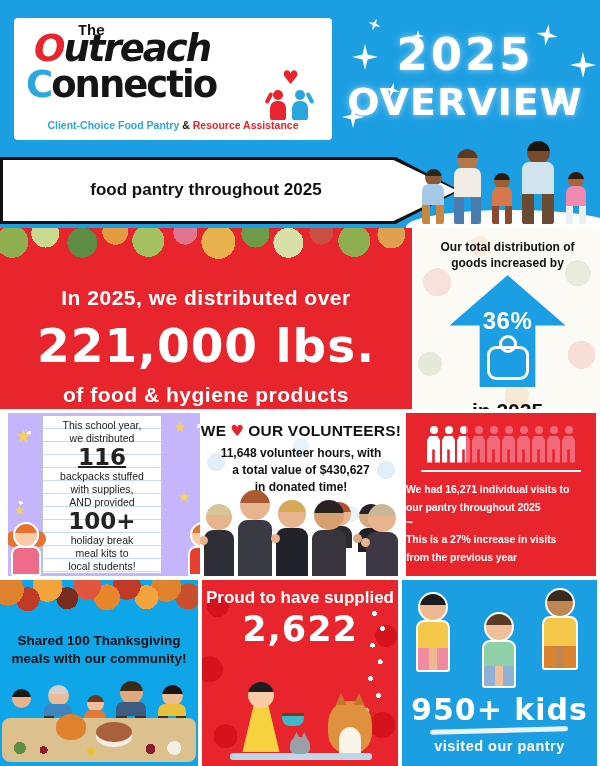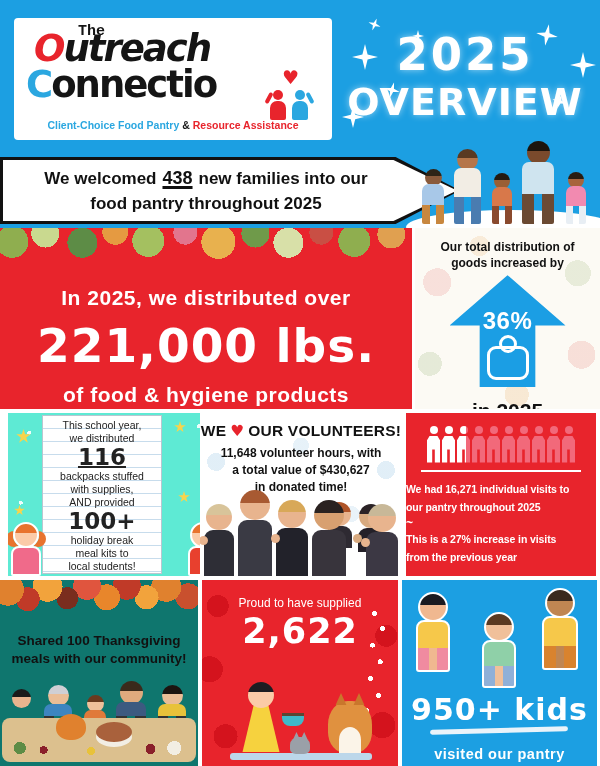--- a/index.html
+++ b/index.html
@@ -90,21 +90,21 @@
       clip-path:polygon(50% 0,100% 45%,74% 45%,74% 100%,26% 100%,26% 45%,0 45%);}
   .pct{position:absolute;left:0;top:32px;width:100%;text-align:center;color:#fff;font-weight:800;font-size:24px;letter-spacing:.5px;}
   .weight{position:absolute;left:50%;bottom:7px;transform:translateX(-50%);width:42px;height:34px;
       border:3px solid #fff;border-radius:9px;box-sizing:border-box;}
   .weight::before{content:"";position:absolute;left:50%;top:-14px;transform:translateX(-50%);
       width:12px;height:12px;border:3px solid #fff;border-radius:50%;}
   .weight-lbs{position:absolute;left:0;bottom:4px;width:100%;text-align:center;color:#fff;font-weight:800;font-size:12px;padding-left:48px;}
   .inc-cap{position:relative;margin-top:12px;font-size:21px;font-weight:800;color:#111;}
 
   
-  .school{position:absolute;left:8px;top:413px;width:212px;height:163px;background:#5eead4;overflow:hidden;}
+  .school{position:absolute;left:8px;top:413px;width:212px;height:163px;background:#c4b5fd;overflow:hidden;}
   .dots{position:absolute;inset:0;
     background-image:
       radial-gradient(circle at 10% 12%,rgba(255,255,255,.9) 0 2px,transparent 2px),
       radial-gradient(circle at 90% 8%,rgba(255,255,255,.9) 0 2px,transparent 2px),
       radial-gradient(circle at 6% 55%,rgba(255,255,255,.9) 0 2px,transparent 2px),
       radial-gradient(circle at 94% 50%,rgba(255,255,255,.9) 0 2px,transparent 2px),
       radial-gradient(circle at 88% 88%,rgba(255,255,255,.9) 0 2px,transparent 2px);}
   .star{position:absolute;background:#F8D44C;
       clip-path:polygon(50% 0%,61% 35%,98% 35%,68% 57%,79% 91%,50% 70%,21% 91%,32% 57%,2% 35%,39% 35%);}
   .notepad{position:absolute;left:34px;top:2px;width:120px;height:159px;background:#fff;border:1px solid #b9c6d0;
@@ -145,21 +145,21 @@
   .pi-row{display:flex;justify-content:center;gap:2px;margin-top:13px;}
   .pi{position:relative;width:13px;height:37px;}
   .pi::before{content:"";position:absolute;left:2.5px;top:0;width:8px;height:8px;border-radius:50%;background:var(--c);}
   .pi::after{content:"";position:absolute;left:0;top:9.5px;width:13px;height:27px;background:var(--c);
       clip-path:polygon(0% 18%,22% 0%,78% 0%,100% 18%,100% 100%,80% 100%,80% 100%,60% 100%,60% 52%,40% 52%,40% 100%,0% 100%);}
   .pi-line{width:84%;height:2px;background:#fff;margin:7px auto 8px;}
   .vis-text{font-size:10.5px;font-weight:800;line-height:18px;letter-spacing:-.1px;}
   .vis-tilde{font-size:12px;line-height:14px;}
 
   
-  .thanks{position:absolute;left:0;top:580px;width:198px;height:186px;background:#0f766e;overflow:hidden;text-align:center;}
+  .thanks{position:absolute;left:0;top:580px;width:198px;height:186px;background:#0ea5e9;overflow:hidden;text-align:center;}
   .th-garland{position:absolute;left:0;top:0;width:100%;height:48px;
     background-image:
       radial-gradient(circle at 4% 20%,#e0812e 0 16px,transparent 16px),
       radial-gradient(circle at 14% 40%,#c03a28 0 12px,transparent 12px),
       radial-gradient(circle at 24% 14%,#f2a33c 0 15px,transparent 15px),
       radial-gradient(circle at 34% 38%,#7a2d1e 0 11px,transparent 11px),
       radial-gradient(circle at 44% 12%,#e0553e 0 14px,transparent 14px),
       radial-gradient(circle at 54% 36%,#e8862b 0 13px,transparent 13px),
       radial-gradient(circle at 64% 12%,#c03a28 0 14px,transparent 14px),
       radial-gradient(circle at 74% 36%,#f2a33c 0 12px,transparent 12px),
@@ -190,21 +190,21 @@
       radial-gradient(circle at 12% 84%,#D4131D 0 12px,transparent 12px);}
   .paw-trail{position:absolute;inset:0;
     background-image:
       radial-gradient(circle at 88% 18%,#fff 0 2.5px,transparent 2.5px),
       radial-gradient(circle at 92% 26%,#fff 0 2.5px,transparent 2.5px),
       radial-gradient(circle at 87% 35%,#fff 0 2.5px,transparent 2.5px),
       radial-gradient(circle at 91% 44%,#fff 0 2.5px,transparent 2.5px),
       radial-gradient(circle at 86% 53%,#fff 0 2.5px,transparent 2.5px),
       radial-gradient(circle at 90% 62%,#fff 0 2.5px,transparent 2.5px),
       radial-gradient(circle at 84% 70%,#fff 0 2.5px,transparent 2.5px);}
-  .pf-l1{position:relative;margin-top:16px;font-size:12px;font-weight:400;}
+  .pf-l1{position:relative;margin-top:8px;font-size:17px;font-weight:700;}
   .pf-stat{position:relative;margin-top:1px;font-size:35px;font-weight:800;font-family:"DejaVu Sans",sans-serif;letter-spacing:1px;}
   .pf-l2{position:relative;margin-top:1px;font-size:15px;font-weight:800;}
   .pf-scene{position:absolute;left:0;bottom:0;width:100%;height:88px;}
   .pf-platform{position:absolute;left:28px;bottom:6px;width:142px;height:7px;background:#BCD7EA;border-radius:3px;}
   .pf-girl-head{position:absolute;left:46px;bottom:58px;width:26px;height:26px;border-radius:50%;
       background:linear-gradient(to bottom,#1D1D22 0 38%,#FBCBA8 38%);}
   .pf-girl-dress{position:absolute;left:38px;bottom:14px;width:42px;height:46px;background:#F6D23E;
       clip-path:polygon(32% 0,68% 0,94% 100%,6% 100%);}
   .pf-bowl{position:absolute;left:80px;bottom:40px;width:22px;height:10px;background:#3FB9C9;border-radius:0 0 8px 8px;
       box-shadow:0 -3px 0 0 #5a4632;}
@@ -220,21 +220,21 @@
   .kidspanel{position:absolute;left:402px;top:580px;width:195px;height:186px;background:#1C9FE2;overflow:hidden;text-align:center;color:#fff;}
   .kid{position:absolute;}
   .kid-head{margin:0 auto;width:26px;height:26px;border-radius:50%;border:2px solid #fff;
       background:linear-gradient(to bottom,var(--hair) 0 42%,var(--skin) 42%);}
   .kid-body{margin:-2px auto 0;border:2px solid #fff;border-radius:8px 8px 3px 3px;
       background-image:linear-gradient(to bottom,var(--shirt) 0 55%,transparent 55%),
                        linear-gradient(90deg,var(--pants) 0 38%,var(--skin) 38% 62%,var(--pants) 62% 100%);}
   .kids-stat{position:absolute;left:0;top:112px;width:100%;font-size:30px;font-weight:700;
       font-family:"DejaVu Sans",sans-serif;letter-spacing:1px;}
   .kids-underline{position:absolute;left:28px;top:148px;width:138px;height:5px;background:#EAF3FA;border-radius:3px;transform:rotate(-1.5deg);}
-  .kids-cap{position:absolute;left:0;top:158px;width:100%;font-size:14.5px;font-weight:800;letter-spacing:.5px;margin-top:8px;}
+  .kids-cap{position:absolute;left:0;top:158px;width:100%;font-size:14.5px;font-weight:800;letter-spacing:.5px;}
 </style>
 </head>
 <body>
 
 <div class="page">
 
   <div class="header">
     <div class="logo-card">
       <div class="logo-the">The</div>
       <div class="logo-w1"><span class="logo-O">O</span><span>utreach</span></div>
@@ -270,21 +270,20 @@
     <div class="sparkle" style="left:368px;top:18px;width:13px;height:13px;transform:rotate(20deg);"></div>
     <div class="sparkle" style="left:536px;top:24px;width:22px;height:22px;transform:rotate(10deg);"></div>
     <div class="sparkle" style="left:570px;top:52px;width:26px;height:26px;"></div>
     <div class="sparkle" style="left:552px;top:94px;width:15px;height:15px;transform:rotate(18deg);"></div>
     <div class="sparkle" style="left:412px;top:30px;width:12px;height:12px;"></div>
   </div>
 
   <div class="banner">
     <div class="banner-outer"></div>
     <div class="banner-inner">
-      <div><span>We welcomed</span><span class="banner-num">438</span><span>new families into our</span></div>
       <div>food pantry throughout 2025</div>
     </div>
   </div>
 
   <div class="family">
     <div class="ground"></div>
     <div class="fp" style="left:0;width:26px;--hair:#2e2417;--skin:#8a5a3b;--shirt:#a8c8e8;--pants:#c8873f;">
       <div class="fp-head" style="width:17px;height:17px;"></div>
       <div class="fp-body" style="width:22px;height:40px;"></div>
     </div>

